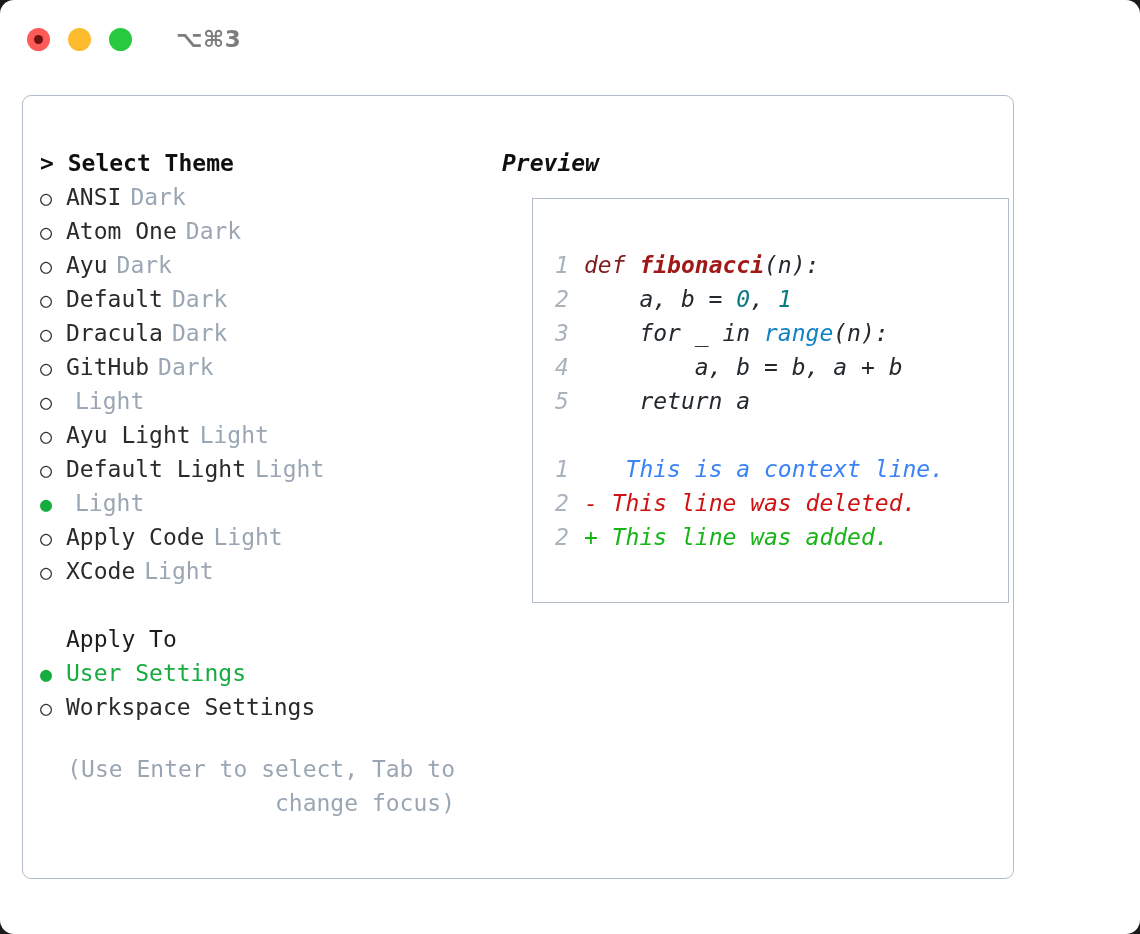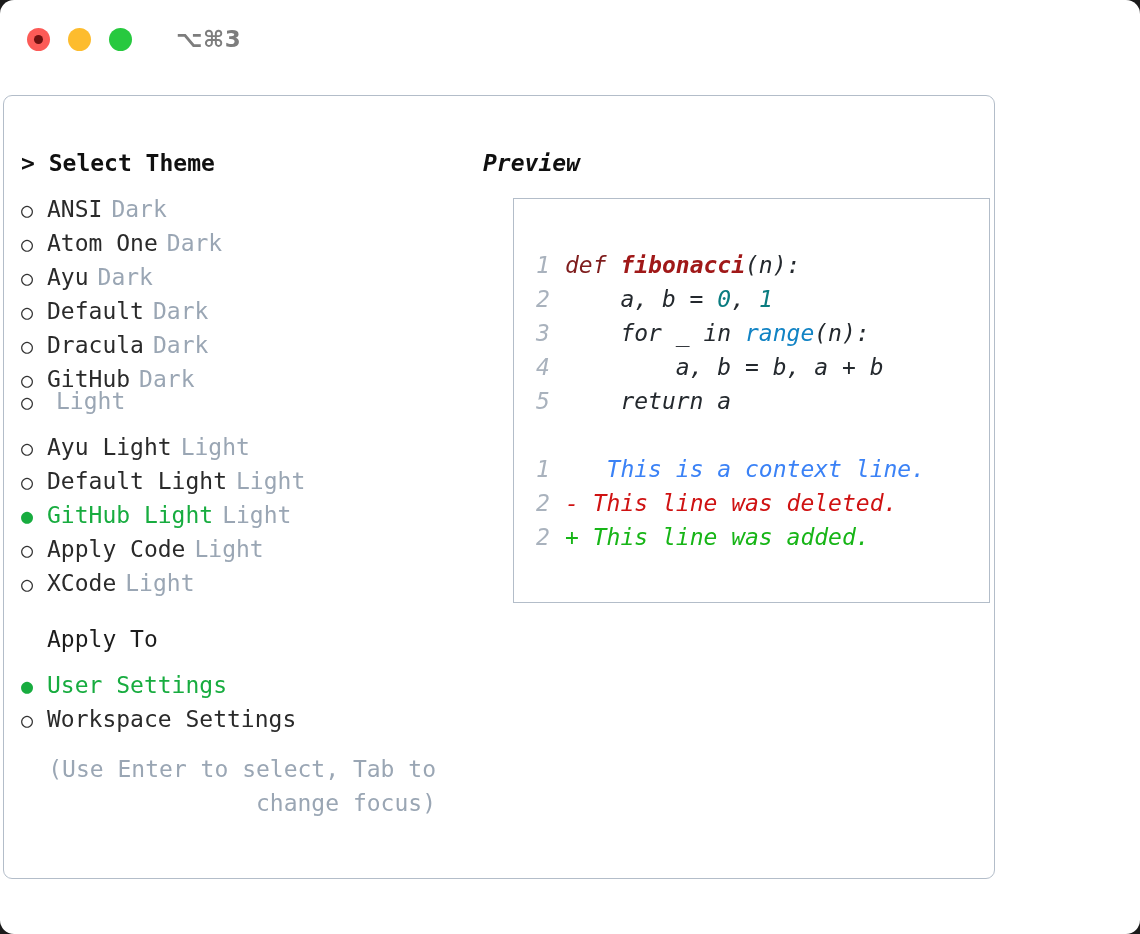--- a/index.html
+++ b/index.html
@@ -66,21 +66,21 @@
     font-size: 23px;
     font-weight: bold;
     color: #7d7d7d;
     letter-spacing: 0.5px;
     font-family: "DejaVu Sans", "Liberation Sans", sans-serif;
   }
 
   
   #window {
     position: absolute;
-    left: 3px;
+    left: 22px;
     top: 95px;
     width: 992px;
     height: 784px;
     border: 1.6px solid #b3bdc9;
     border-radius: 9px;
     box-sizing: border-box;
     background: #ffffff;
   }
 
   
@@ -117,21 +117,21 @@
     white-space: pre;
   }
   .bullet {
     display: inline-block;
     width: 26px;
     flex: none;
     color: #333;
     font-size: 20px;
   }
   .bullet.on { color: #17ac3f; }
-  .opt-label { color: #2a2a2a; margin-top: 12px; }
+  .opt-label { color: #2a2a2a; }
   .opt-row.selected .opt-label { color: #17ac3f; }
   .opt-cat {
     color: #9aa6b4;
     margin-left: 9px;
   }
 
   .group-head {
     display: flex;
     align-items: baseline;
     height: 34px;
@@ -214,21 +214,21 @@
       <div id="theme-items">
           <div class="opt-row"><span class="bullet">○</span><span class="opt-label">ANSI</span><span class="opt-cat">Dark</span></div>
           <div class="opt-row"><span class="bullet">○</span><span class="opt-label">Atom One</span><span class="opt-cat">Dark</span></div>
           <div class="opt-row"><span class="bullet">○</span><span class="opt-label">Ayu</span><span class="opt-cat">Dark</span></div>
           <div class="opt-row"><span class="bullet">○</span><span class="opt-label">Default</span><span class="opt-cat">Dark</span></div>
           <div class="opt-row"><span class="bullet">○</span><span class="opt-label">Dracula</span><span class="opt-cat">Dark</span></div>
           <div class="opt-row"><span class="bullet">○</span><span class="opt-label">GitHub</span><span class="opt-cat">Dark</span></div>
           <div class="opt-row"><span class="bullet">○</span><span class="opt-cat">Light</span></div>
           <div class="opt-row"><span class="bullet">○</span><span class="opt-label">Ayu Light</span><span class="opt-cat">Light</span></div>
           <div class="opt-row"><span class="bullet">○</span><span class="opt-label">Default Light</span><span class="opt-cat">Light</span></div>
-          <div class="opt-row selected"><span class="bullet on">●</span><span class="opt-label">GitHub Light</span><span class="opt-cat">Light</span></div>
+          <div class="opt-row selected"><span class="bullet on">●</span><span class="opt-cat">Light</span></div>
           <div class="opt-row"><span class="bullet">○</span><span class="opt-label">Apply Code</span><span class="opt-cat">Light</span></div>
           <div class="opt-row"><span class="bullet">○</span><span class="opt-label">XCode</span><span class="opt-cat">Light</span></div>
         </div>
 
       <div class="spacer-row"></div>
 
       <div class="group-head">
         <span class="bullet">○</span>
         <span class="group-head-label">Apply To</span>
       </div>

